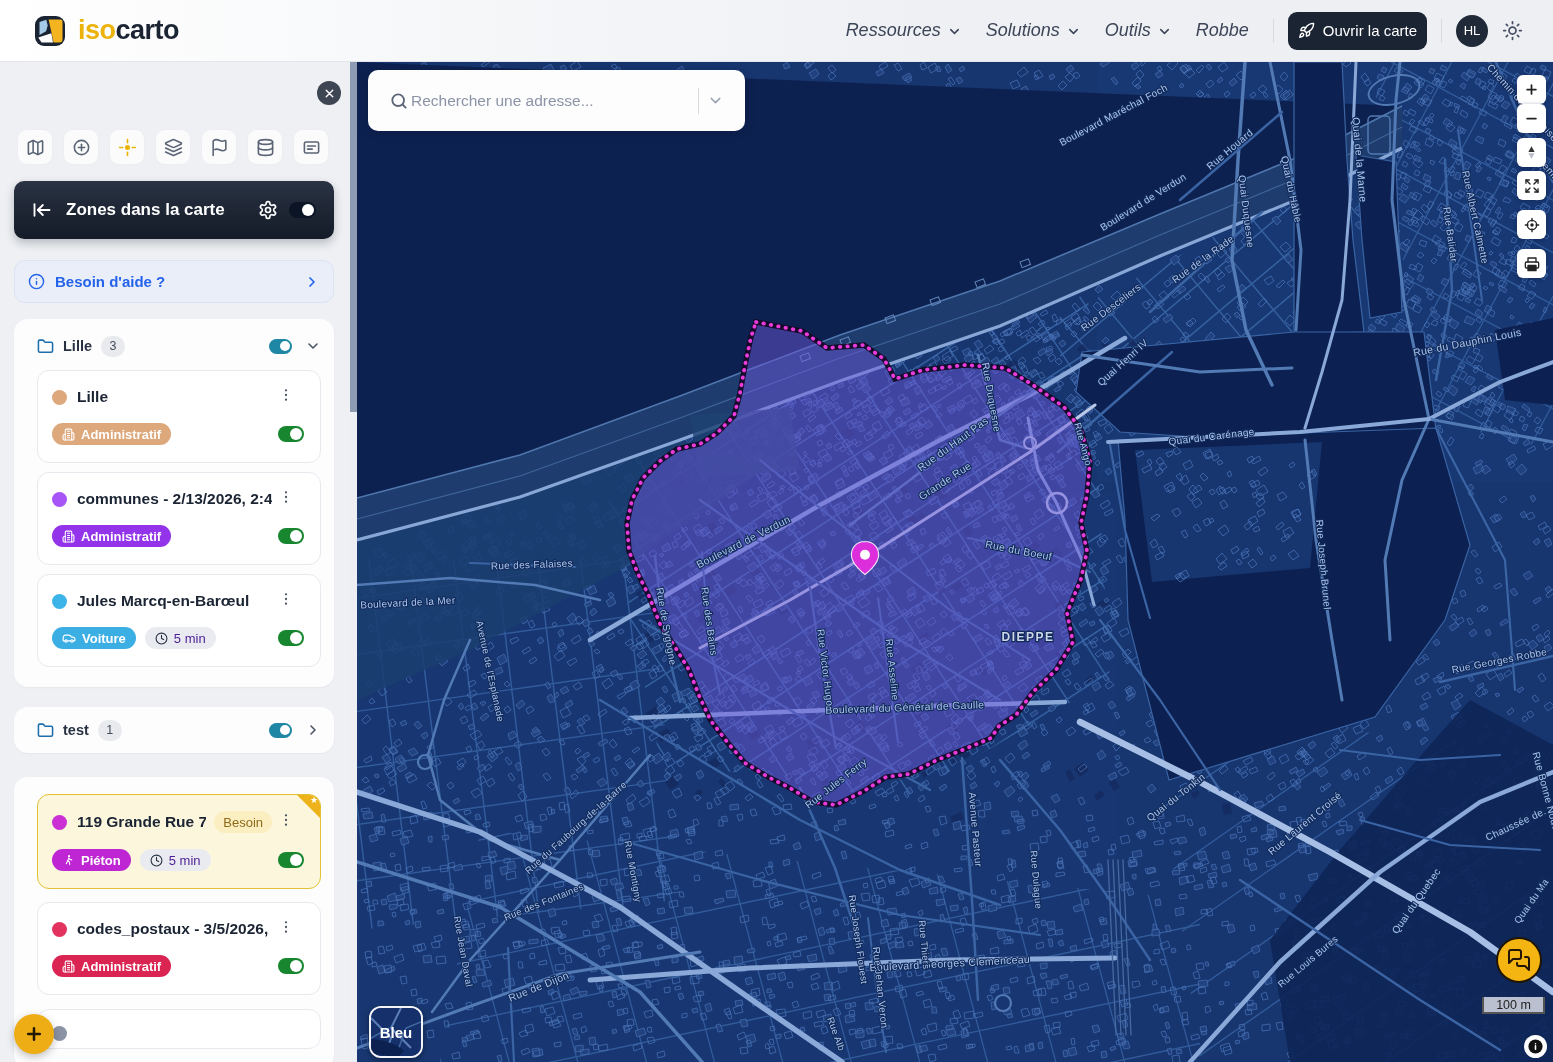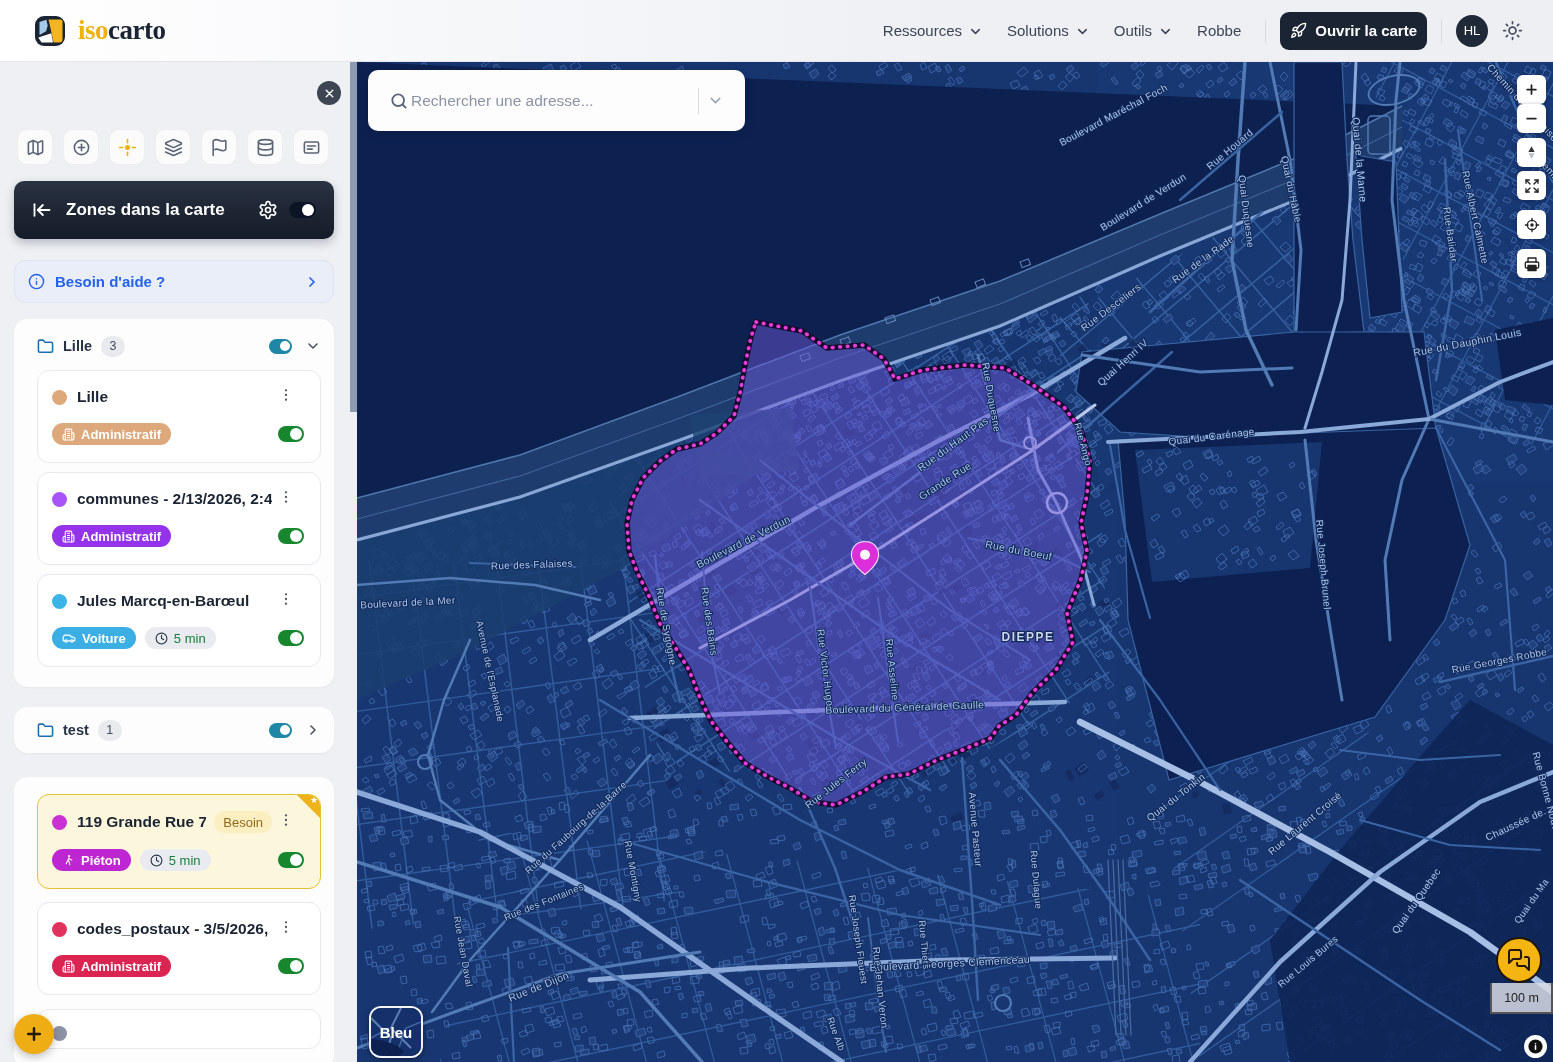--- a/index.html
+++ b/index.html
@@ -5,27 +5,27 @@
 <style>
   * { margin:0; padding:0; box-sizing:border-box; }
   html,body { width:1553px; height:1062px; overflow:hidden; font-family:"Liberation Sans", sans-serif; }
   body { background:#eef0f3; }
   
   header { position:fixed; top:0; left:0; width:1553px; height:62px;
     background:linear-gradient(90deg,#ffffff 0%,#f6f7f9 30%,#eef0f4 60%,#edeff3 100%);
     border-bottom:1px solid #e3e5ea; z-index:50; display:flex; align-items:center; }
   .logo { display:flex; align-items:center; gap:12px; margin-left:34px; }
   .logomark { width:32px; height:32px; }
-  .logotext { font-size:27px; font-weight:800; color:#1b2433; letter-spacing:-0.5px;font-family:Liberation Serif, serif; }
+  .logotext { font-size:27px; font-weight:800; color:#1b2433; letter-spacing:-0.5px; }
   .logotext .iso { color:#ecb30c; }
   nav { margin-left:auto; display:flex; align-items:center; gap:14px; margin-right:30px; }
-  .navlink { display:flex; align-items:center; gap:6px; color:#3c4557; font-size:15px; font-weight:500; padding:0; margin-right:10px; }
+  .navlink { display:flex; align-items:center; gap:6px; color:#3c4557; font-size:18px; font-weight:500; padding:0; margin-right:10px;font-style:italic; }
   .navlink svg { margin-top:2px; }
   .navsep { width:1px; height:24px; background:#d7dade; }
-  .cta { background:#1b2433; color:#fff; font-size:15px; font-weight:700; border-radius:9px;
+  .cta { background:#1b2433; color:#fff; font-size:15px; font-weight:400; border-radius:9px;
          height:38px; padding:16px 10px; display:flex; align-items:center; gap:8px; }
   .avatar { width:32px; height:32px; border-radius:50%; background:#1f2937; color:#fff;
             font-size:13px; font-weight:400; display:flex; align-items:center; justify-content:center; }
   .theme { color:#475063; display:flex; }
   
   .app { position:fixed; top:62px; left:0; width:1553px; height:1000px; display:flex; }
   aside { position:relative; width:357px; height:1000px; background:#eef0f3; flex:none; overflow:hidden; }
   .scrolltrack { position:absolute; right:0; top:0; width:7px; height:1000px; background:#edeff2; }
   .scrollthumb { position:absolute; right:0; top:0; width:7px; height:350px; background:#8e9cb3; }
   .side-inner { padding:0 23px 0 14px; }
@@ -59,42 +59,42 @@
   .ftoggle { width:23px; height:15px; border-radius:8px; background:#1d87a5; position:relative; }
   .ftoggle::after { content:""; position:absolute; right:2px; top:2.5px; width:10px; height:10px; border-radius:50%; background:#fff; }
   .card { position:relative; background:#fff; border:1.5px solid #e7e9ee; border-radius:12px; padding:16px 14px 17px 14px; margin-top:9px; }
   .crow { display:flex; align-items:center; }
   .dot { width:15px; height:15px; border-radius:50%; flex:none; }
   .cname { font-size:15.5px; font-weight:700; color:#1b2433; margin-left:10px; white-space:nowrap; overflow:hidden; }
   .kebab { margin-left:auto; flex:none; color:#4b5563; padding-left:6px; margin-right:12px; }
   .brow { display:flex; align-items:center; margin-top:16px; }
   .badge { height:22px; border-radius:12px; display:inline-flex; align-items:center; gap:6px; padding:0 10px;
            color:#fff; font-size:13px; font-weight:700; }
-  .minpill { height:22px; border-radius:12px; background:#e9ebf0; color:#15803d; font-size:13px; font-weight:500;
+  .minpill { height:22px; border-radius:12px; background:#e9ebf0; color:#4c1d95; font-size:13px; font-weight:500;
              display:inline-flex; align-items:center; gap:6px; padding:0 10px; margin-left:9px; }
   .gtoggle { margin-left:auto; margin-right:2px; width:26px; height:16px; border-radius:8px; background:#17862f; position:relative; }
   .gtoggle::after { content:""; position:absolute; right:2px; top:2px; width:12px; height:12px; border-radius:50%; background:#fff; }
   .card.active { background:#fcf6dc; border:1.5px solid #e2c232; overflow:hidden; }
   .star { position:absolute; top:0; right:0; width:0; height:0; border-left:23px solid transparent; border-top:23px solid #eeb31b; }
   .starglyph { position:absolute; top:0px; right:2px; color:#fff; font-size:9px; }
   .abadge { margin-left:8px; background:#fbeec0; color:#8f6a1a; font-size:13px; font-weight:500; height:22px;
             padding:0 9px; border-radius:11px; display:inline-flex; align-items:center; flex:none; }
   .fab { position:absolute; left:14px; bottom:8px; width:40px; height:40px; border-radius:50%; background:#efad15;
          display:flex; align-items:center; justify-content:center; box-shadow:0 3px 8px rgba(0,0,0,.25); z-index:5; }
   
   .map { position:relative; width:1196px; height:1000px; flex:none; background:#14306a; overflow:hidden; }
   .map svg.base { position:absolute; top:0; left:0; }
   .searchbar { position:absolute; top:8px; left:11px; width:377px; height:61px; background:#fdfdfe; border-radius:10px;
                box-shadow:0 2px 8px rgba(10,20,50,.35); display:flex; align-items:center; padding:0 21px; }
   .searchbar .ph { color:#8b93a5; font-size:15.5px; margin-left:2px; }
   .searchbar .sep { margin-left:auto; width:1px; height:26px; background:#d7dade; }
   .searchbar .chev { margin-left:8px; color:#9aa1b0; }
   .mapbtn { position:absolute; right:7px; width:29px; height:29px; background:#fff; border-radius:6px;
             box-shadow:0 1px 4px rgba(10,20,50,.4); display:flex; align-items:center; justify-content:center; color:#333; }
-  .scale { position:absolute; right:0; bottom:48px; width:63px; height:31px; background:rgba(216,220,228,.85);
+  .scale { position:absolute; right:8px; bottom:48px; width:63px; height:17px; background:rgba(216,220,228,.85);
            border-left:2px solid #555; border-bottom:2px solid #555; border-right:2px solid #555; font-size:12.5px; color:#222; display:flex; align-items:center; justify-content:center; }
   .chat { position:absolute; right:11px; bottom:79px; width:46px; height:46px; border-radius:50%; background:#f4b411;
           border:2.5px solid #201505; display:flex; align-items:center; justify-content:center; }
   .infobtn { position:absolute; right:6px; bottom:4px; width:23px; height:23px; border-radius:50%; background:#fff;
              display:flex; align-items:center; justify-content:center; }
   .bleu { position:absolute; left:12px; bottom:4px; width:54px; height:52px; border-radius:12px; border:2px solid #f2f4f7;
           background:#16306b; box-shadow:0 2px 6px rgba(0,0,0,.4); overflow:hidden; }
   .bleu .lbl { position:absolute; left:0; right:0; top:16px; text-align:center; color:#fff; font-size:15px; font-weight:700; }
 </style>
 </head>

